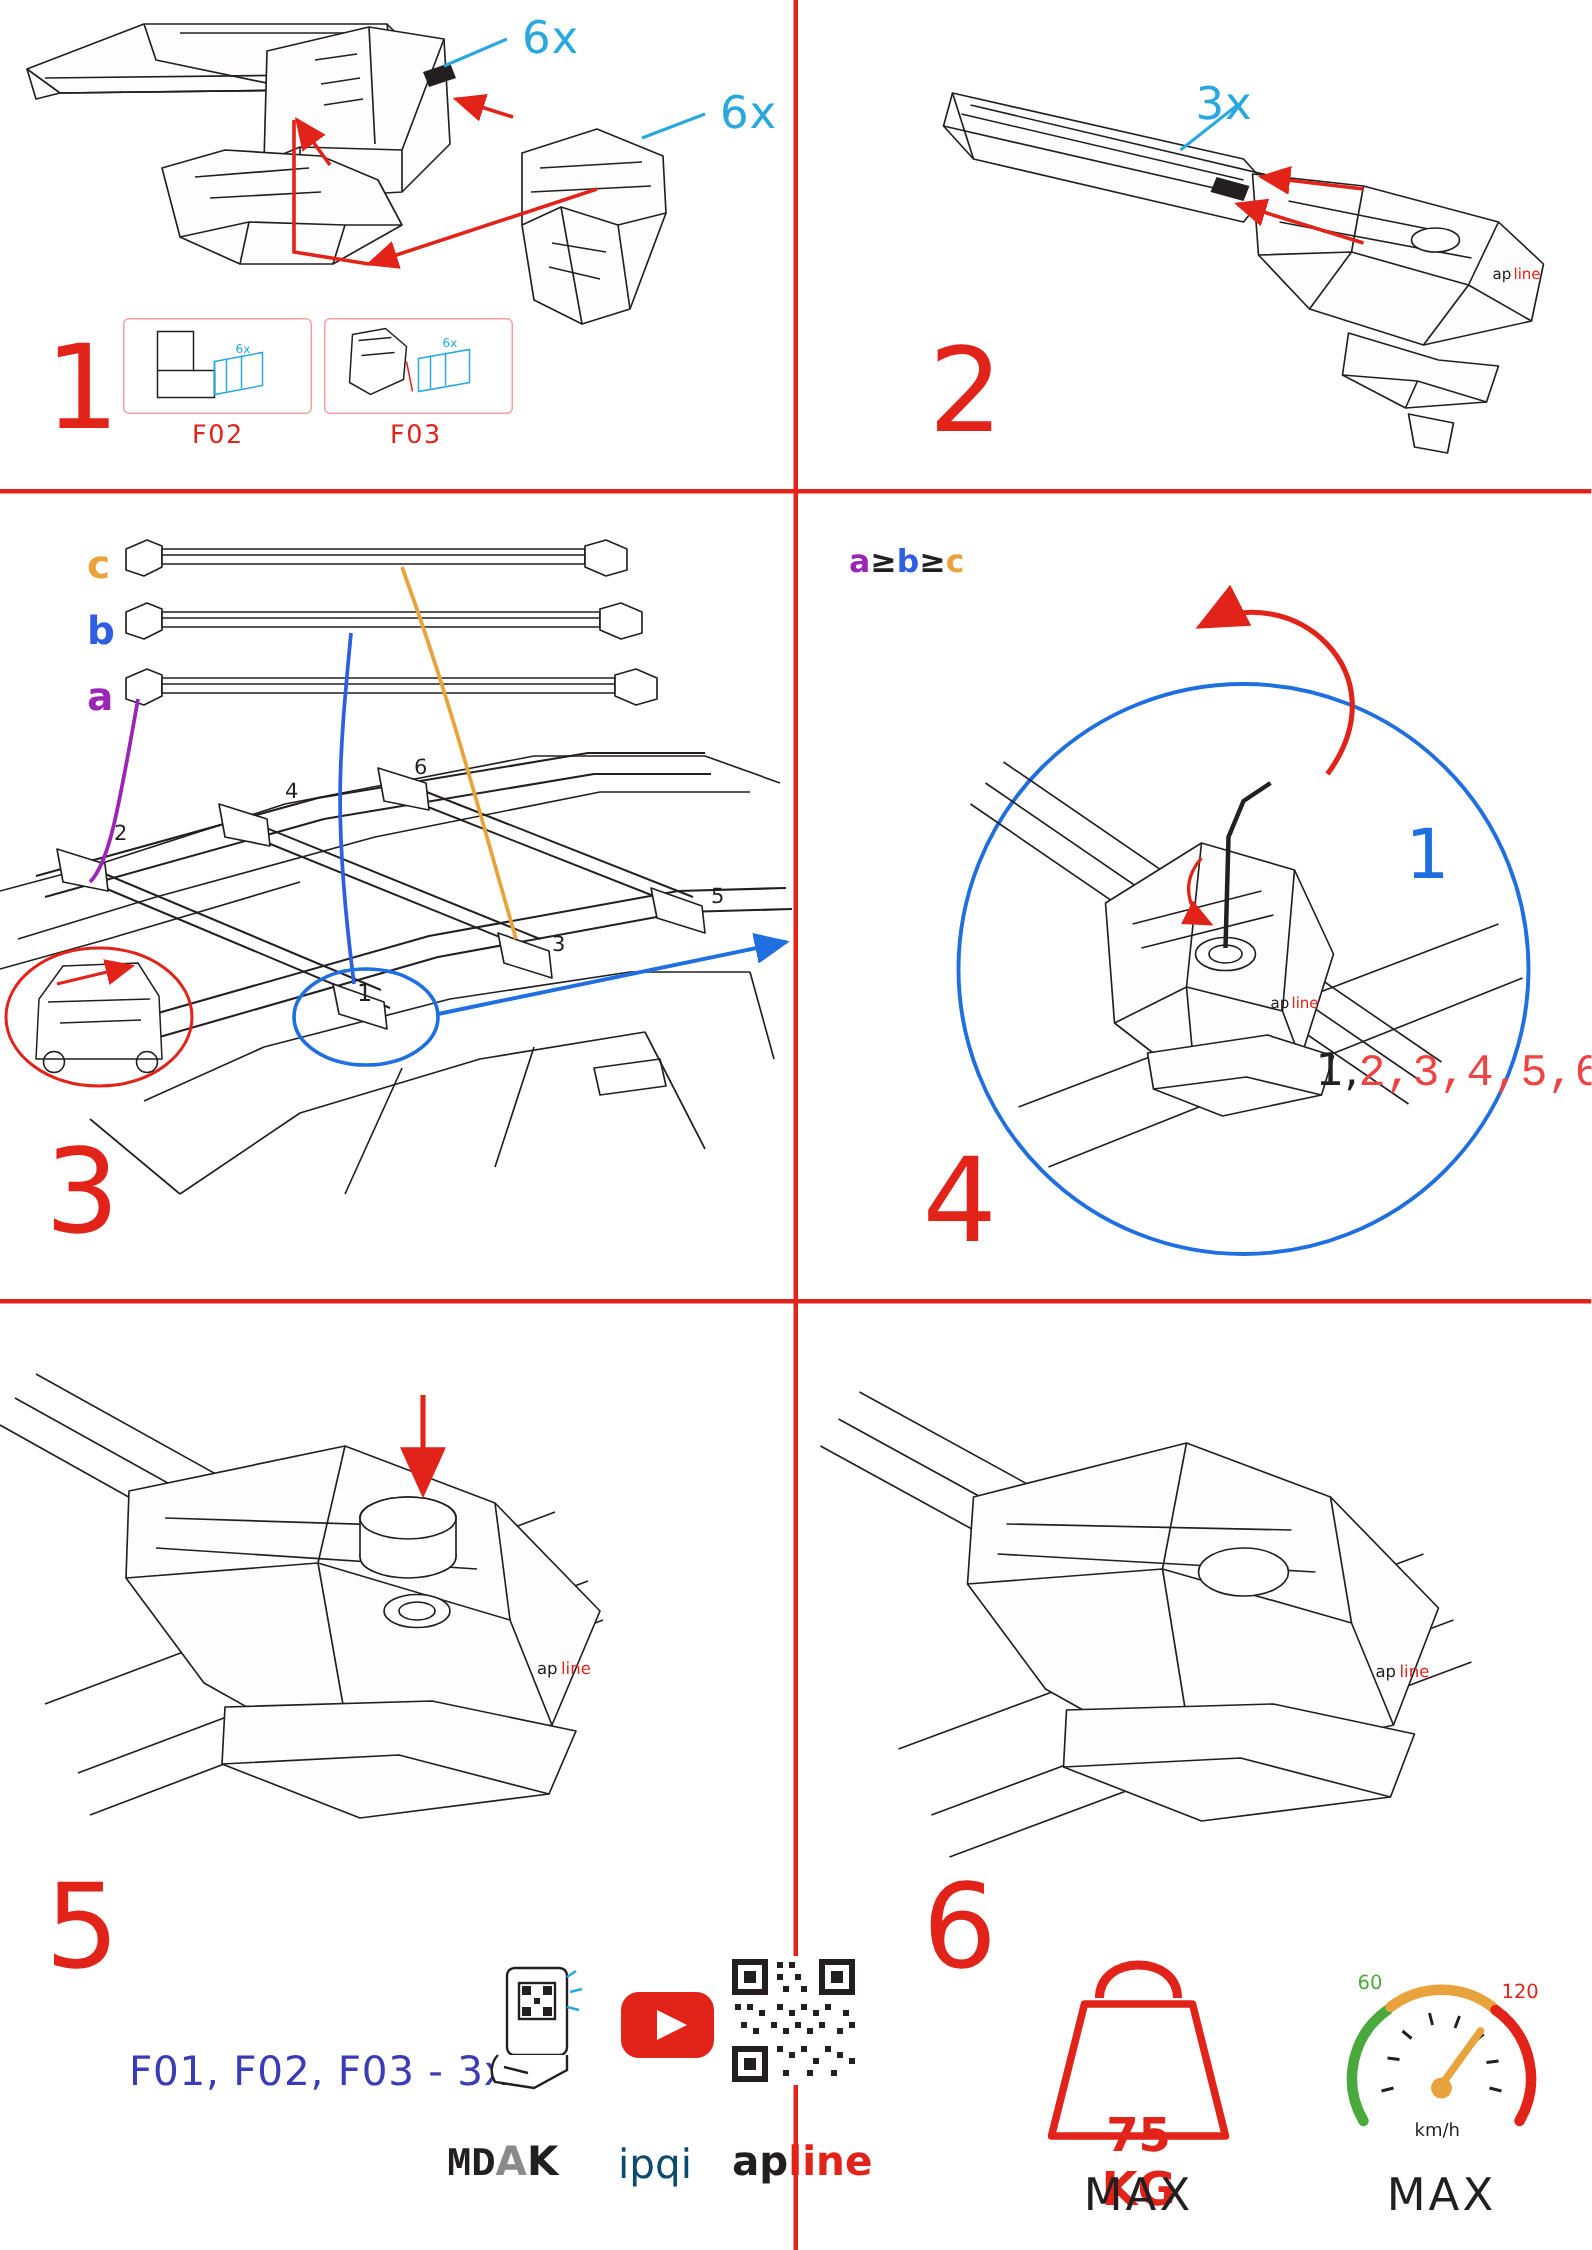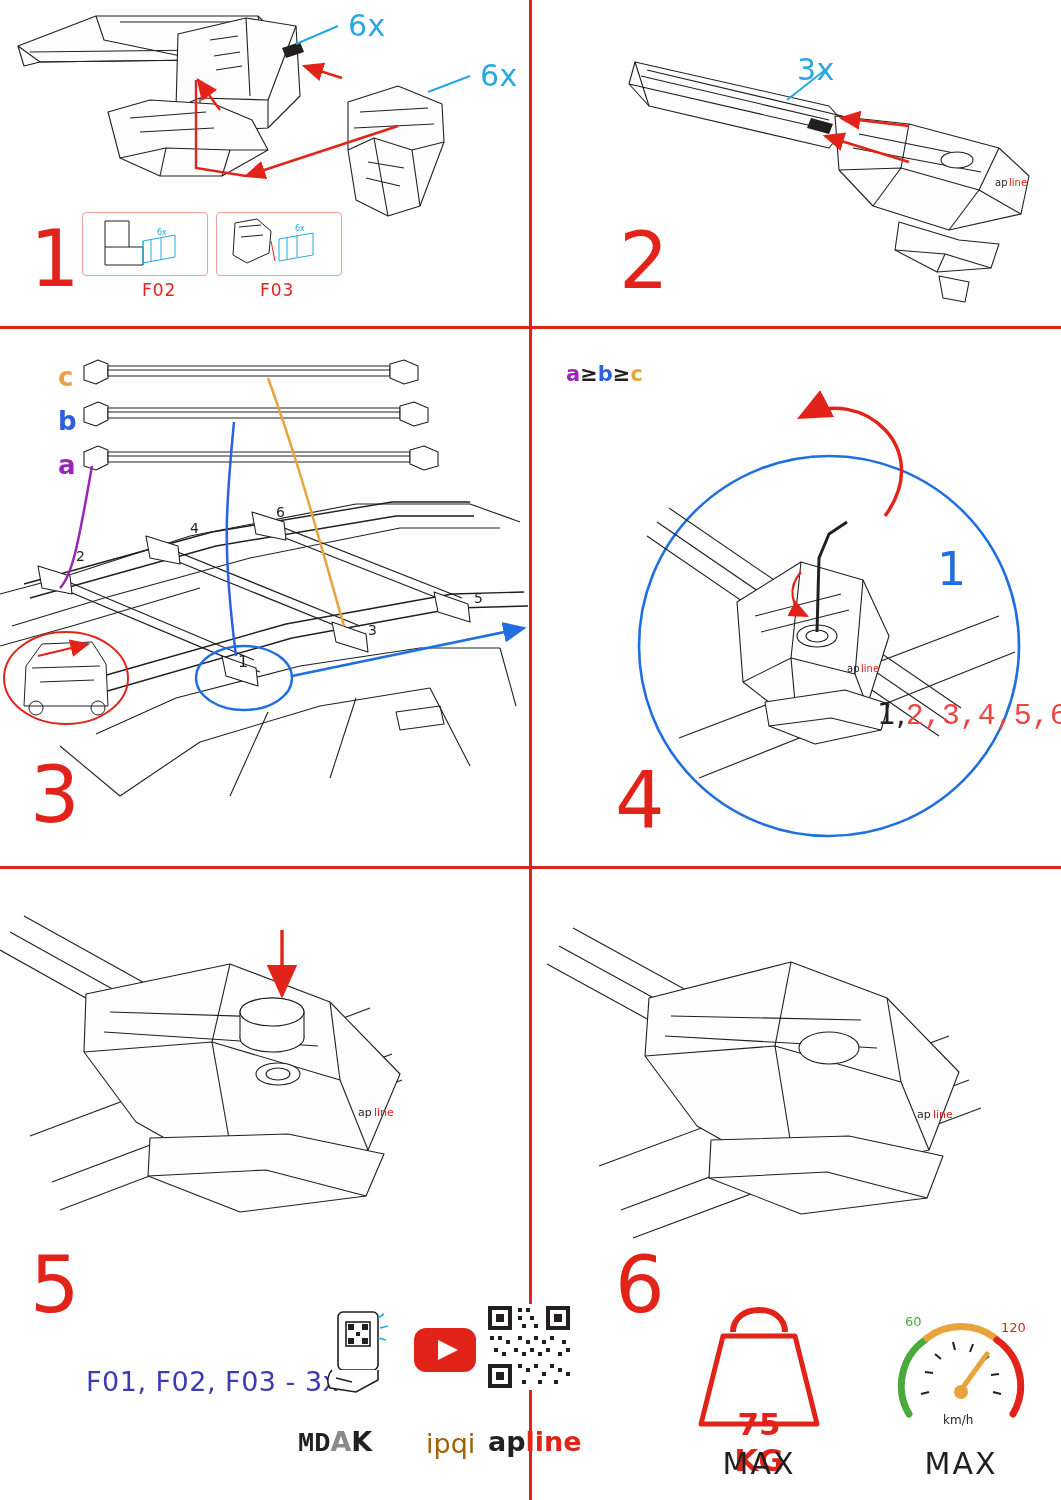--- a/index.html
+++ b/index.html
@@ -134,21 +134,21 @@
         </g>
         <g fill="none" stroke="#29a8df" stroke-width="1">
           <path d="M60 28 L92 22 L92 44 L60 50 Z"></path>
           <path d="M60 28 L60 50"></path>
           <path d="M68 26 L68 48"></path>
           <path d="M78 24 L78 46"></path>
         </g>
         <text x="74" y="22" fill="#29a8df" font-size="8" font-family="DejaVu Sans">6x</text>
       </svg>
     </div>
-    <div class="partlbl" style="left:142px;top:280px;text-align:center;">F02</div>
+    <div class="partlbl" style="left:128px;top:280px;text-align:center;">F02</div>
 
     <div class="partbox" style="left:216px;top:212px;width:124px;height:62px;">
       <svg width="124" height="62" viewBox="0 0 124 62">
         <g fill="none" stroke="#231f20" stroke-width="1">
           <path d="M18 10 L40 6 L54 18 L52 40 L30 50 L16 42 Z" fill="#fff"></path>
           <path d="M22 14 L44 12"></path>
           <path d="M24 24 L46 22"></path>
         </g>
         <g fill="none" stroke="#e2231a" stroke-width="1">
           <path d="M54 28 L58 48"></path>
@@ -493,21 +493,21 @@
             <rect x="68" y="76" width="4" height="4"></rect>
           <rect x="80" y="68" width="4" height="4"></rect>
         </g>
       </svg>
     </div>
 
     <div class="brandrow" style="left:0;top:560px;width:529px;height:50px;">
       <div class="brand" style="left:298px;top:0;">
         <span style="color:#231f20;font-family:Liberation Mono, monospace;">MD</span><span style="color:#8a8a8a;">A</span><span style="color:#231f20;">K</span>
       </div>
-      <div class="brand" style="left:426px;top:2px;font-weight:400;color:#a16207;">ipqi</div>
+      <div class="brand" style="left:412px;top:2px;font-weight:400;color:#0c4a6e;">ipqi</div>
       <div class="brand" style="left:488px;top:0;">
         <span style="color:#231f20;">ap</span><span style="color:#e2231a;">line</span>
       </div>
     </div>
   </div>
 
   <div class="panel" style="left:529px;top:866px;width:532px;height:634px;">
     <svg width="532" height="420" viewBox="0 0 532 420">
       <g fill="none" stroke="#231f20" stroke-width="1.1" stroke-linejoin="round">
         <path d="M30 80 L340 250"></path>

